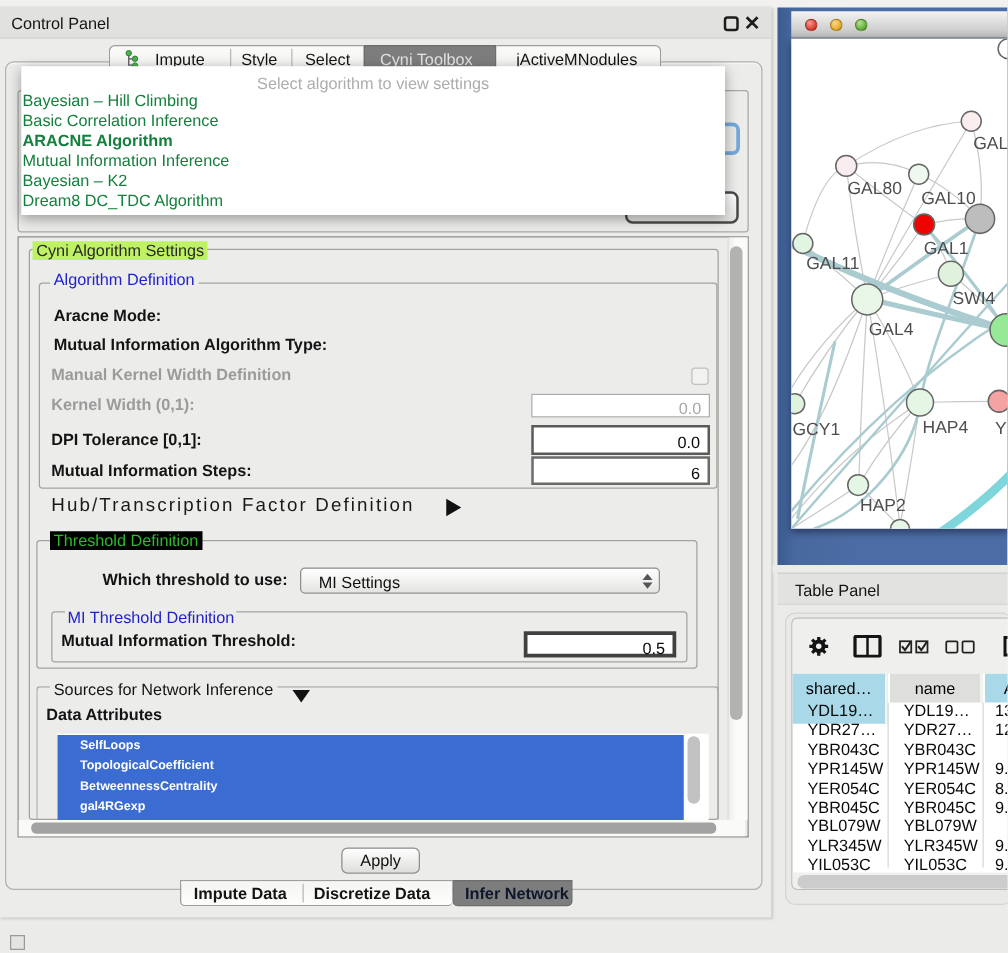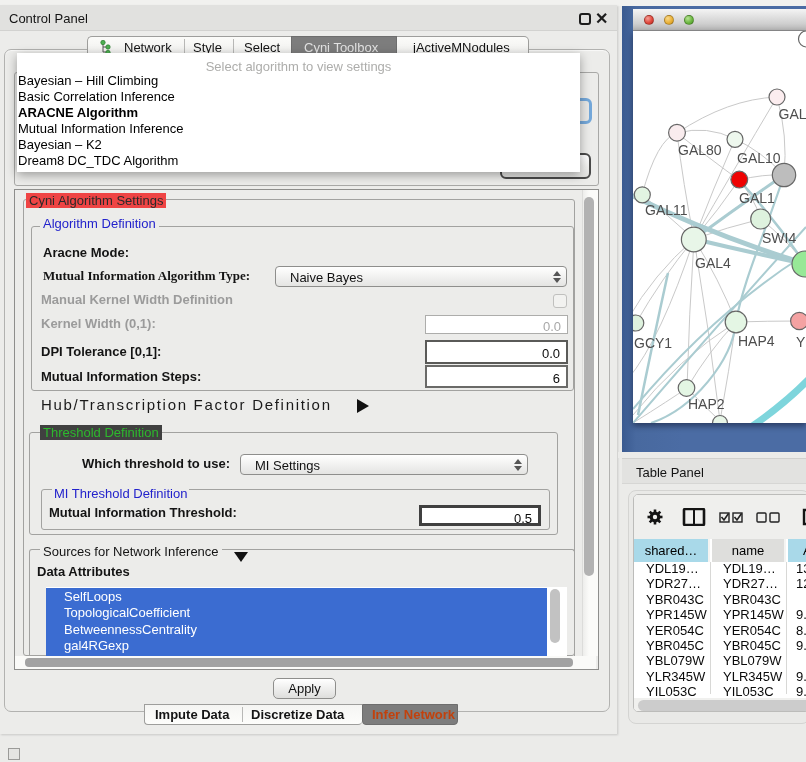--- a/index.html
+++ b/index.html
@@ -35,104 +35,100 @@
     <div class="abs" style="left:146px; top:3px; width:1px; height:16px; background:#b8b8b6;"></div>
     <div class="abs" style="left:204px; top:0; width:106px; height:22px; background:#7d7d7d; border:1px solid #6e6e6e;"></div>
     <div class="abs" style="left:310px; top:0; width:132px; height:22px; background:linear-gradient(#fbfbf9,#efefed); border:1px solid #9e9e9c; border-radius:0 5px 0 0; border-left:none;"></div>
 
     <svg class="abs" style="left:13px; top:4px;" width="13" height="15" viewBox="0 0 13 15">
       <path d="M3 3 L3 12 L8 12 M3 7 L7 7" stroke="#555" stroke-width="1" fill="none"></path>
       <circle cx="3" cy="2.5" r="2.2" fill="#4caf50" stroke="#2e7d32" stroke-width="0.7"></circle>
       <circle cx="8" cy="7" r="2.2" fill="#4caf50" stroke="#2e7d32" stroke-width="0.7"></circle>
       <circle cx="8" cy="12.5" r="2.2" fill="#4caf50" stroke="#2e7d32" stroke-width="0.7"></circle>
     </svg>
-    <div class="abs n13" style="left:37px; top:4px;">Network</div>
+    <div class="abs n13" style="left:37px; top:4px;">Impute</div>
     <div class="abs n13" style="left:106px; top:4px;">Style</div>
     <div class="abs n13" style="left:157px; top:4px;">Select</div>
     <div class="abs" style="left:217px; top:4px; font-size:13px; color:#e3e3e3;">Cyni Toolbox</div>
     <div class="abs n13" style="left:326px; top:4px;">jActiveMNodules</div>
   </div>
 
   <div class="abs" style="left:14px; top:184px; width:585px; height:481px; border:1px solid #8e8e8c; background:#ececea;">
 
     <div class="abs" style="left:567px; top:0; width:16px; height:466px; background:linear-gradient(90deg,#ededeb,#fbfbf9 40%); border-left:1px solid #dcdcda;"></div>
     <div class="abs" style="left:569px; top:7px; width:10px; height:379px; background:#b2b2b2; border-radius:5px;"></div>
 
     <div class="abs" style="left:0; top:466px; width:581px; height:13px; background:#fafaf8;"></div>
     <div class="abs" style="left:10px; top:468px; width:548px; height:9px; background:#a2a2a2; border-radius:4px;"></div>
 
     <div class="abs" style="left:8px; top:9px; width:552px; height:457px; border:1px solid #a2a2a0; border-radius:3px;"></div>
-    <div class="abs n13" style="left:11px; top:3px; background:#ef4444; padding:0 3px; color:#2a2a2a;">Cyni Algorithm Settings</div>
+    <div class="abs n13" style="left:11px; top:3px; background:#bef264; padding:0 3px; color:#2a2a2a;">Cyni Algorithm Settings</div>
 
     <div class="abs" style="left:16px; top:36px; width:543px; height:165px; border:1px solid #a2a2a0; border-radius:3px;"></div>
     <div class="abs" style="left:25px; top:26px; background:#ececea; padding:0 3px; font-size:13px; color:#2222cc;">Algorithm Definition</div>
 
     <div class="abs b13" style="left:28px; top:55px;">Aracne Mode:</div>
 
-    <div class="abs b13" style="left:28px; top:78px;font-family:Liberation Serif, serif;">Mutual Information Algorithm Type:</div>
-    <div class="abs combo" style="left:260px; top:76px; width:292px; height:21px;">
-        <span style="left:14px;" class="abs">Naive Bayes</span>
-        <span class="arr"></span>
-      </div>
+    <div class="abs b13" style="left:28px; top:78px;">Mutual Information Algorithm Type:</div>
 
     <div class="abs b13" style="left:26px; top:102px; color:#9b9b9b;">Manual Kernel Width Definition</div>
     <div class="abs" style="left:538px; top:104px; width:14px; height:14px; border:1px solid #c0c0be; border-radius:3px; background:#f2f2f0;"></div>
 
     <div class="abs b13" style="left:26px; top:126px; color:#9b9b9b;">Kernel Width (0,1):</div>
     <div class="abs field" style="left:410px; top:125px; width:143px; height:19px; border:1px solid #adadab; color:#a8a8a8;">0.0</div>
 
     <div class="abs b13" style="left:26px; top:154px;">DPI Tolerance [0,1]:</div>
     <div class="abs field" style="left:410px; top:150px; width:143px; height:24px; border:2px solid #5a5a58; padding-top:4px;">0.0</div>
 
     <div class="abs b13" style="left:26px; top:179px;">Mutual Information Steps:</div>
     <div class="abs field" style="left:410px; top:175px; width:143px; height:23px; border:2px solid #6a6a68; padding-top:4px;">6</div>
 
     <div class="abs" style="left:26px; top:206px; font-size:15px; color:#1a1a1a; letter-spacing:1.7px;">Hub/Transcription Factor Definition</div>
     <div class="abs" style="left:342px; top:209px; width:0; height:0; border-left:12px solid #111; border-top:7.5px solid transparent; border-bottom:7.5px solid transparent;"></div>
 
     <div class="abs" style="left:14px; top:242px; width:529px; height:103px; border:1px solid #a2a2a0; border-radius:3px;"></div>
-    <div class="abs" style="left:25px; top:235px; background:#404040; padding:0 3px; font-size:13px; color:#2db82d;">Threshold Definition</div>
+    <div class="abs" style="left:25px; top:235px; background:#000000; padding:0 3px; font-size:13px; color:#2db82d;">Threshold Definition</div>
 
     <div class="abs b13" style="left:67px; top:266px;">Which threshold to use:</div>
     <div class="abs combo" style="left:225px; top:264px; width:288px; height:21px;">
         <span style="left:14px;" class="abs">MI Settings</span>
         <span class="arr"></span>
       </div>
 
     <div class="abs" style="left:26px; top:299px; width:509px; height:41px; border:1px solid #a2a2a0; border-radius:3px;"></div>
     <div class="abs" style="left:37px; top:296px; background:#ececea; padding:0 2px; font-size:13px; color:#2222cc;">MI Threshold Definition</div>
 
     <div class="abs b13" style="left:34px; top:315px;">Mutual Information Threshold:</div>
     <div class="abs field" style="left:404px; top:315px; width:122px; height:21px; border:3px solid #404040;">0.5</div>
 
     <div class="abs" style="left:14px; top:359px; width:546px; height:107px; border:1px solid #a2a2a0; border-radius:3px 3px 0 0; border-bottom:none;"></div>
     <div class="abs n13" style="left:25px; top:354px; background:#ececea; padding:0 3px;">Sources for Network Inference</div>
     <div class="abs" style="left:219px; top:362px; width:0; height:0; border-top:10px solid #111; border-left:7.5px solid transparent; border-right:7.5px solid transparent;"></div>
     <div class="abs b13" style="left:22px; top:374px;">Data Attributes</div>
 
     <div class="abs" style="left:31px; top:397px; width:521px; height:69px; background:#ffffff;"></div>
     <div class="abs" style="left:31px; top:398px; width:501px; height:68px; background:#3b6cd1;"></div>
-    <div class="abs" style="left:49px; top:398px; color:#fff; font-size:13px; line-height:16.3px; padding-top:1px;">SelfLoops<br>TopologicalCoefficient<br>BetweennessCentrality<br>gal4RGexp</div>
+    <div class="abs" style="left:49px; top:398px; color:#fff; font-size:10px; line-height:16.3px; padding-top:1px;font-weight:bold;">SelfLoops<br>TopologicalCoefficient<br>BetweennessCentrality<br>gal4RGexp</div>
     <div class="abs" style="left:535px; top:399px; width:10px; height:54px; background:#c2c2c2; border-radius:5px;"></div>
   </div>
 
   <div class="abs" style="left:273px; top:673px; width:63px; height:21px; background:linear-gradient(#ffffff,#dededc); border:1px solid #8e8e8c; border-radius:5px; text-align:center; font-size:13px; color:#111; padding-top:2px;">Apply</div>
 
   <div class="abs" id="bottabs" style="left:144px; top:699px; height:21px;">
     <div class="abs" style="left:0; top:0; width:218px; height:21px; background:linear-gradient(#f5f5f3,#fdfdfb); border:1px solid #9e9e9c; border-radius:0 0 4px 4px; border-right:none;"></div>
     <div class="abs" style="left:98px; top:3px; width:1px; height:15px; background:#b8b8b6;"></div>
     <div class="abs" style="left:218px; top:0; width:96px; height:21px; background:#7d7d7d; border:1px solid #6e6e6e; border-radius:0 0 4px 4px;"></div>
     <div class="abs b13" style="left:11px; top:3px;">Impute Data</div>
     <div class="abs b13" style="left:107px; top:3px;">Discretize Data</div>
-    <div class="abs" style="left:228px; top:3px; font-size:13px; font-weight:bold; color:#c2410c;">Infer Network</div>
+    <div class="abs" style="left:228px; top:3px; font-size:13px; font-weight:bold; color:#0f172a;">Infer Network</div>
   </div>
 
   <div class="abs" style="left:17px; top:48px; width:563px; height:119px; background:#ffffff; box-shadow:0 3px 10px rgba(0,0,0,0.35); z-index:50;">
     <div class="abs" style="left:0; top:6px; width:100%; text-align:center; font-size:13px; color:#adadab;">Select algorithm to view settings</div>
-    <div class="abs" style="left:1px; top:20px; font-size:13px; line-height:16px; color:#000000;">Bayesian – Hill Climbing<br>Basic Correlation Inference<br><b>ARACNE Algorithm</b><br>Mutual Information Inference<br>Bayesian – K2<br>Dream8 DC_TDC Algorithm</div>
+    <div class="abs" style="left:1px; top:20px; font-size:13px; line-height:16px; color:#15803d;">Bayesian – Hill Climbing<br>Basic Correlation Inference<br><b>ARACNE Algorithm</b><br>Mutual Information Inference<br>Bayesian – K2<br>Dream8 DC_TDC Algorithm</div>
   </div>
 </div>
 
 <div class="abs" style="left:8px; top:748px; width:12px; height:12px; border:1px solid #9a9a98; background:#e4e4e2;"></div>
 
 <div class="abs" style="left:622px; top:6px; width:184px; height:446px; background:linear-gradient(90deg,#3a5a90 0px,#48699f 14px,#4b6ca4 60px);"></div>
 
 <div class="abs" style="left:633px; top:9px; width:173px; height:22px; background:linear-gradient(#f4f4f4,#cfcfcf 70%,#b4b4b4); border-bottom:1px solid #8e8e8e;">
   <div class="abs light" style="left:11px; top:6px; background:radial-gradient(circle at 35% 30%,#f49f97,#df4438 60%,#b03026);"></div>
   <div class="abs light" style="left:31px; top:6px; background:radial-gradient(circle at 35% 30%,#f8d88a,#e9af34 60%,#c08b1d);"></div>
@@ -245,21 +241,21 @@
       <path d="M75.5 9 L78 12 L82.5 5.5"></path>
       <path d="M88.5 9 L91 12 L95.5 5.5"></path>
     </g>
     <g fill="none" stroke="#222" stroke-width="1.4">
       <rect x="111" y="5" width="9" height="9" rx="1"></rect>
       <rect x="124" y="5" width="9" height="9" rx="1"></rect>
     </g>
     <path d="M158 2 L168 2 L172 6 L172 16 L158 16 Z" fill="none" stroke="#141414" stroke-width="2.4"></path>
   </svg>
 
-  <div class="abs" style="left:0; top:44px; width:76px; height:23px; background:#a9d9e9; border-right:2px solid #f4f4f2; text-align:center; font-size:13px; padding-top:4px;">shared…</div>
+  <div class="abs" style="left:0; top:44px; width:76px; height:40px; background:#a9d9e9; border-right:2px solid #f4f4f2; text-align:center; font-size:13px; padding-top:4px;">shared…</div>
   <div class="abs" style="left:78px; top:44px; width:74px; height:23px; background:#dededc; border-right:2px solid #f4f4f2; text-align:center; font-size:13px; padding-top:4px;">name</div>
   <div class="abs" style="left:154px; top:44px; width:23px; height:23px; background:#a9d9e9; font-size:13px; padding-top:4px; padding-left:15px;">A</div>
 
   <div class="abs" style="left:12px; top:66px; width:70px; font-size:13px; line-height:15.4px; color:#0a0a0a;">YDL19…<br>YDR27…<br>YBR043C<br>YPR145W<br>YER054C<br>YBR045C<br>YBL079W<br>YLR345W<br>YIL053C</div>
   <div class="abs" style="left:89px; top:66px; width:70px; font-size:13px; line-height:15.4px; color:#0a0a0a;">YDL19…<br>YDR27…<br>YBR043C<br>YPR145W<br>YER054C<br>YBR045C<br>YBL079W<br>YLR345W<br>YIL053C</div>
   <div class="abs" style="left:162px; top:66px; width:20px; font-size:13px; line-height:15.4px; color:#0a0a0a;">13<br>12<br>&nbsp;<br>9.<br>8.<br>9.<br>&nbsp;<br>9.<br>9.</div>
 
   <div class="abs" style="left:76px; top:67px; width:1px; height:132px; background:#d8d8d6;"></div>
   <div class="abs" style="left:152px; top:67px; width:1px; height:132px; background:#d8d8d6;"></div>
 

